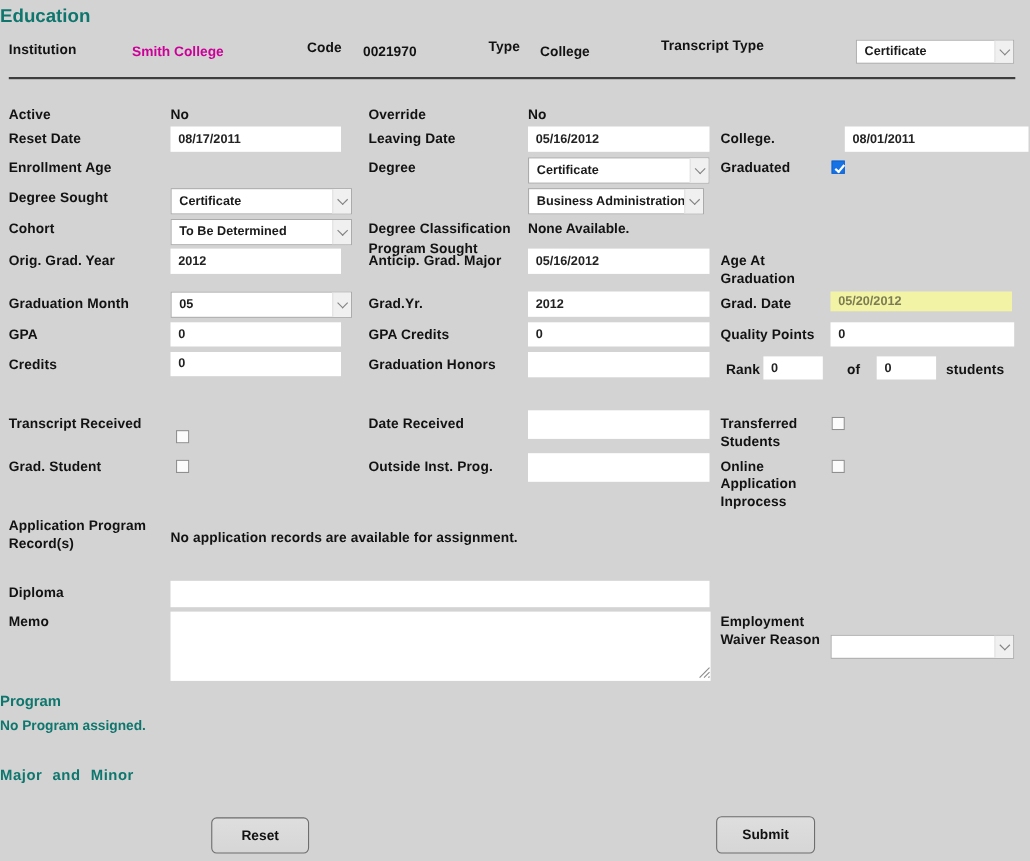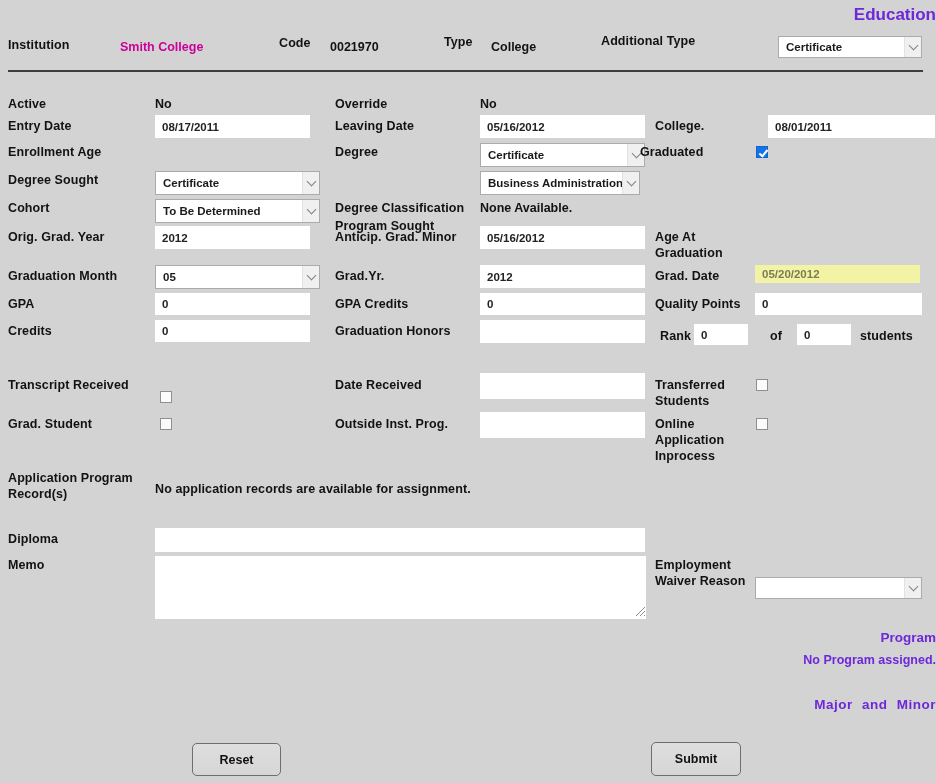--- a/index.html
+++ b/index.html
@@ -4,21 +4,21 @@
 <style>
   * { box-sizing: border-box; margin: 0; padding: 0; }
   html,body { background:#d3d3d3; }
   .page {
     position: relative; width: 936px; height: 783px;
     background:#d3d3d3; overflow: hidden;
     font-family: "Liberation Sans", sans-serif;
   }
   .lbl { position:absolute; font-weight:bold; font-size:12.5px; color:#121212; line-height:16px; letter-spacing:.1px; }
   .val { position:absolute; font-weight:bold; font-size:12.5px; color:#121212; line-height:16px; }
-  .title { position:absolute; left:0; width:100%; text-align:right; font-weight:bold; color:#6d28d9; }
+  .title { position:absolute; left:0; width:100%; text-align:left; font-weight:bold; color:#0f766e; }
   .tinput {
     position:absolute; background:#ffffff; border:none; outline:none;
     font-family:"Liberation Sans", sans-serif; font-weight:bold; font-size:11.5px; color:#222;
     padding:0 4px 0 7px;
   }
   .tinput.yellow { background:#f3f3a5; color:#7c7c52; }
   .sel {
     position:absolute; background:#ffffff; border:1px solid #ababab;
     display:flex; align-items:center;
   }
@@ -59,47 +59,47 @@
 <div class="page">
 
   <div class="title" style="top:5px; font-size:17px;">Education</div>
 
   <div class="lbl" style="left:8px; top:37px;">Institution</div>
   <div class="val pink" style="left:120px; top:39px;">Smith College</div>
   <div class="lbl" style="left:279px; top:35px;">Code</div>
   <div class="val" style="left:330px; top:39px;">0021970</div>
   <div class="lbl" style="left:444px; top:34px;">Type</div>
   <div class="val" style="left:491px; top:39px;">College</div>
-  <div class="lbl" style="left:601px; top:33px;">Additional Type</div>
+  <div class="lbl" style="left:601px; top:33px;">Transcript Type</div>
   <div class="sel" style="left:778px; top:36px; width:144px; height:22px;">
     <span class="sel-txt">Certificate</span>
     <span class="sel-arr"></span>
   </div>
 
   <div class="hr" style="left:8px; top:70px; width:915px; height:2px;"></div>
 
   <div class="lbl" style="left:8px; top:96px;">Active</div>
   <div class="val" style="left:155px; top:96px;">No</div>
   <div class="lbl" style="left:335px; top:96px;">Override</div>
   <div class="val" style="left:480px; top:96px;">No</div>
 
-  <div class="lbl" style="left:8px; top:118px;">Entry Date</div>
+  <div class="lbl" style="left:8px; top:118px;">Reset Date</div>
   <input class="tinput" style="left: 155px; top: 115px; width: 155px; height: 23px;" value="08/17/2011">
   <div class="lbl" style="left:335px; top:118px;">Leaving Date</div>
   <input class="tinput" style="left: 480px; top: 115px; width: 165px; height: 23px;" value="05/16/2012">
   <div class="lbl" style="left:655px; top:118px;">College.</div>
   <input class="tinput" style="left: 768px; top: 115px; width: 167px; height: 23px;" value="08/01/2011">
 
   <div class="lbl" style="left:8px; top:144px;">Enrollment Age</div>
   <div class="lbl" style="left:335px; top:144px;">Degree</div>
   <div class="sel" style="left:480px; top:143px; width:165px; height:24px;">
     <span class="sel-txt">Certificate</span>
     <span class="sel-arr"></span>
   </div>
-  <div class="lbl" style="left:640px; top:144px;">Graduated</div>
+  <div class="lbl" style="left:655px; top:144px;">Graduated</div>
   <div class="cb checked" style="left:756px; top:146px;"></div>
 
   <div class="lbl" style="left:8px; top:172px;">Degree Sought</div>
   <div class="sel" style="left:155px; top:171px; width:165px; height:24px;">
     <span class="sel-txt">Certificate</span>
     <span class="sel-arr"></span>
   </div>
   <div class="lbl" style="left:335px; top:172px;margin-top:46px;">Program Sought</div>
   <div class="sel" style="left:480px; top:171px; width:160px; height:24px;">
     <span class="sel-txt">Business Administration</span>
@@ -109,21 +109,21 @@
   <div class="lbl" style="left:8px; top:200px;">Cohort</div>
   <div class="sel" style="left:155px; top:199px; width:165px; height:24px;">
     <span class="sel-txt">To Be Determined</span>
     <span class="sel-arr"></span>
   </div>
   <div class="lbl" style="left:335px; top:200px;">Degree Classification</div>
   <div class="val" style="left:480px; top:200px;">None Available.</div>
 
   <div class="lbl" style="left:8px; top:229px;">Orig. Grad. Year</div>
   <input class="tinput" style="left: 155px; top: 226px; width: 155px; height: 23px;" value="2012">
-  <div class="lbl" style="left:335px; top:229px;">Anticip. Grad. Minor</div>
+  <div class="lbl" style="left:335px; top:229px;">Anticip. Grad. Major</div>
   <input class="tinput" style="left: 480px; top: 226px; width: 165px; height: 23px;" value="05/16/2012">
   <div class="lbl" style="left:655px; top:229px; width:92px;">Age At Graduation</div>
 
   <div class="lbl" style="left:8px; top:268px;">Graduation Month</div>
   <div class="sel" style="left:155px; top:265px; width:165px; height:24px;">
     <span class="sel-txt">05</span>
     <span class="sel-arr"></span>
   </div>
   <div class="lbl" style="left:335px; top:268px;">Grad.Yr.</div>
   <input class="tinput" style="left: 480px; top: 265px; width: 165px; height: 23px;" value="2012">

